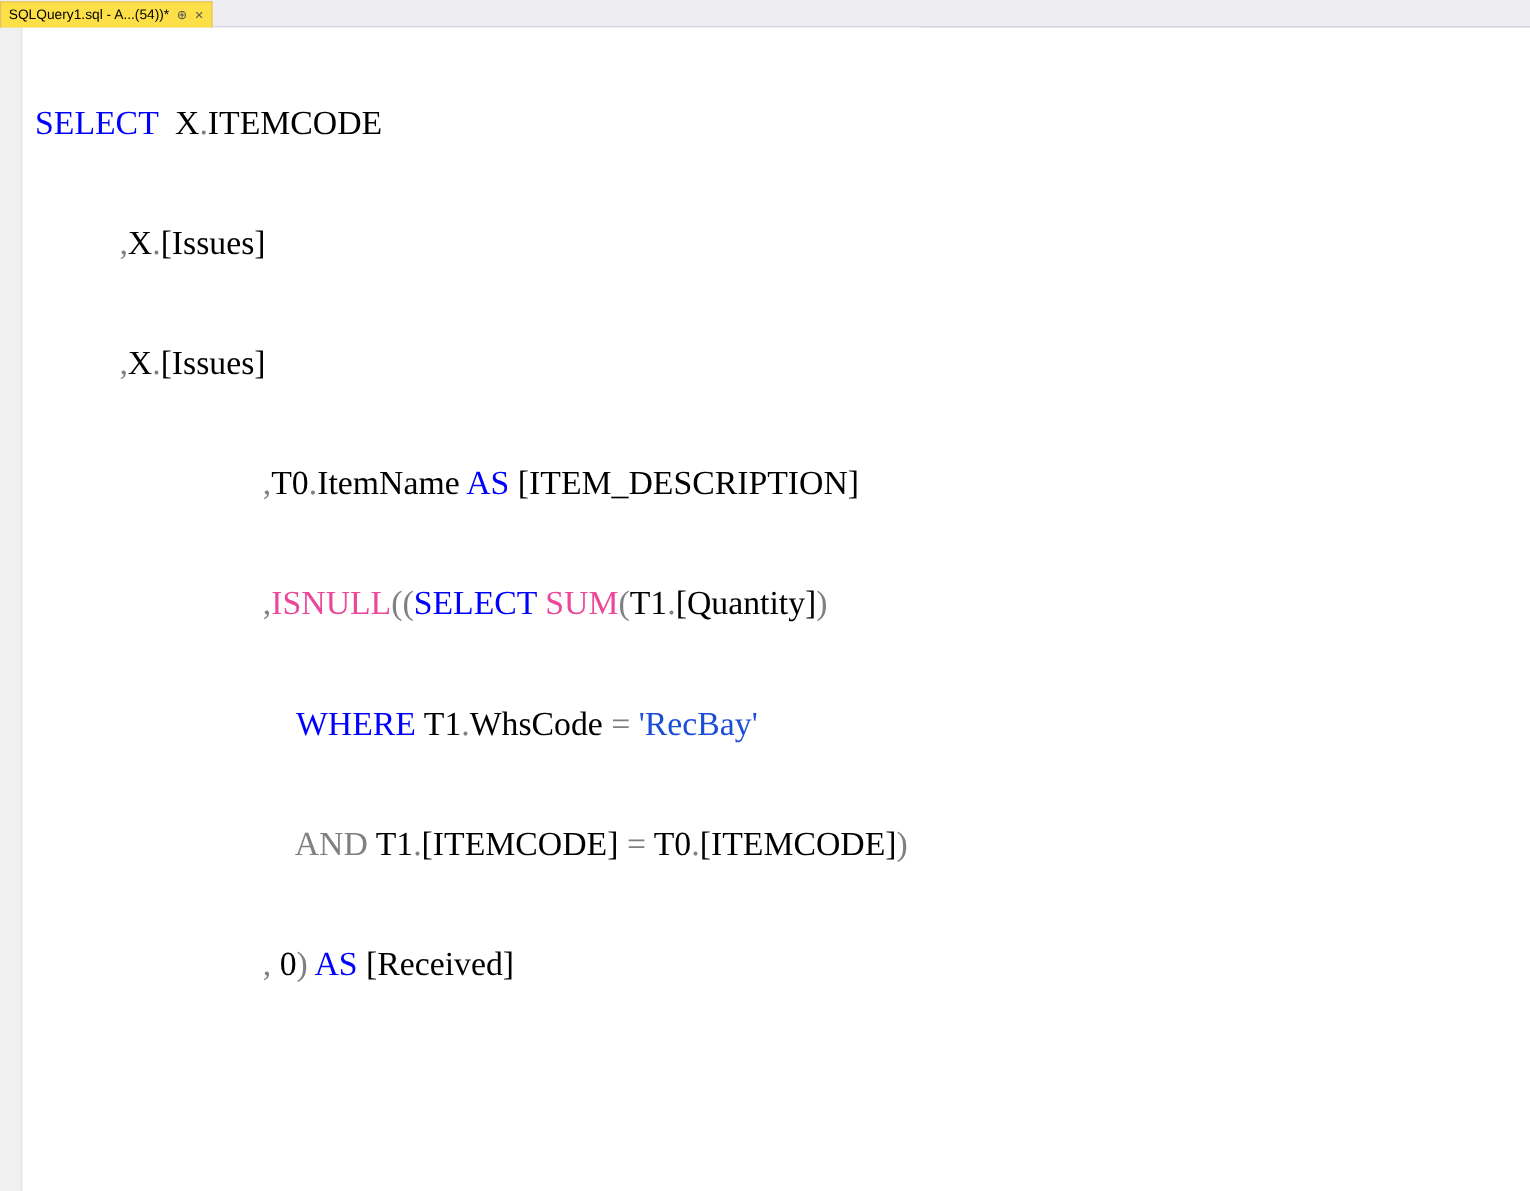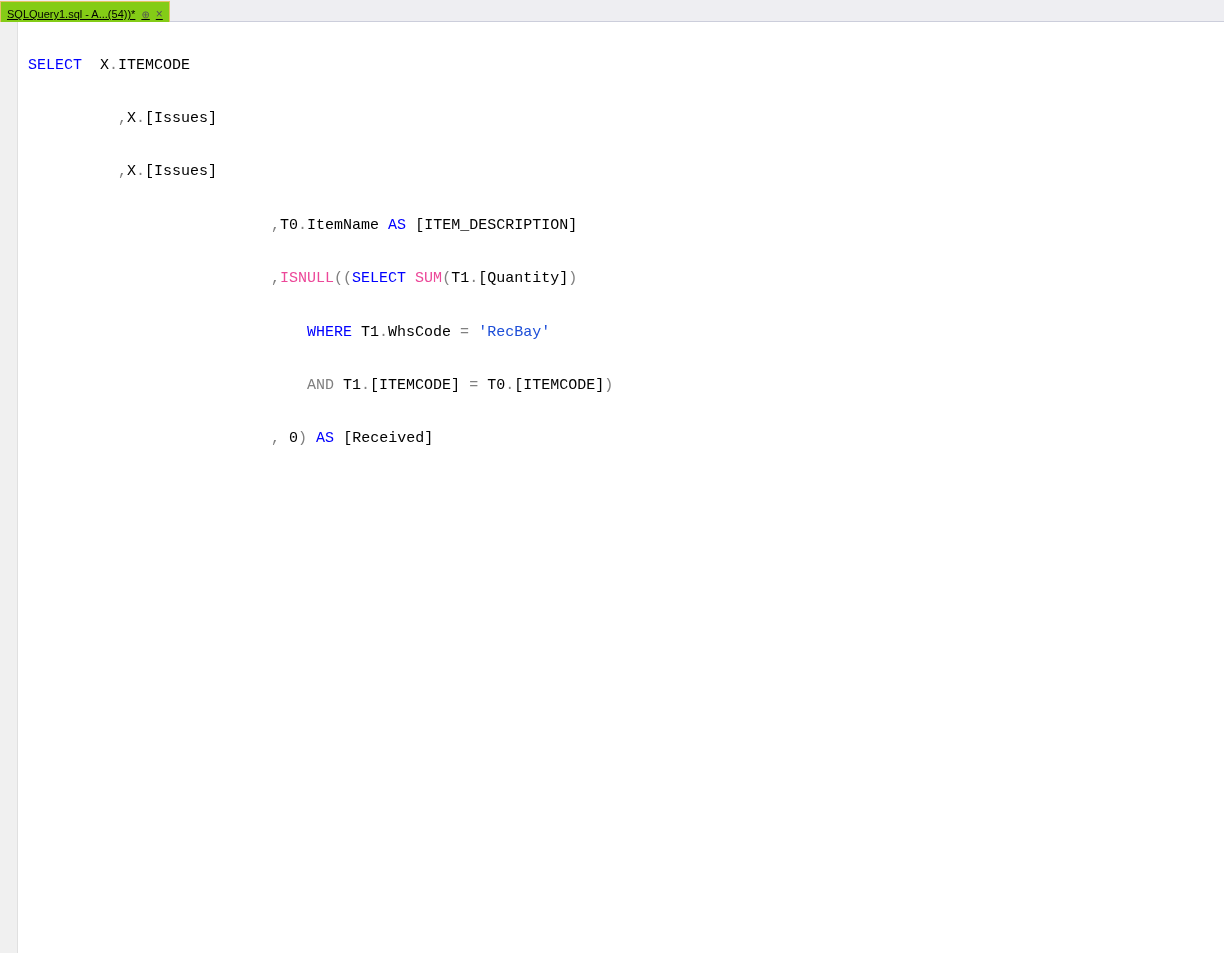--- a/index.html
+++ b/index.html
@@ -11,33 +11,32 @@
     overflow: hidden;
   }
   .tab-bar {
     background: #eeeef2;
     height: 22px;
     display: flex;
     align-items: stretch;
     border-bottom: 1px solid #cccedb;
   }
   .tab {
-    background: #84cc16;
+    background: #fde047;
     border: 1px solid #e5c365;
     border-bottom: none;
     padding: 2px 6px;
     font-family: 'Segoe UI', Tahoma, sans-serif;
     font-size: 11px;
     color: #000000;
     display: flex;
-    align-items: flex-end;
+    align-items: center;
     gap: 6px;
     position: relative;
     top: 1px;
-    text-decoration: underline;
   }
   .tab .pin-icon {
     font-size: 10px;
     color: #555;
     cursor: pointer;
   }
   .tab .close-icon {
     font-size: 12px;
     color: #555;
     cursor: pointer;
@@ -49,25 +48,26 @@
     height: calc(100% - 22px);
   }
   .gutter {
     width: 18px;
     background: #f0f0f0;
     border-right: 1px solid #e0e0e0;
   }
   .code-area {
     background: #ffffff;
     padding: 4px 10px;
-    font-size: 15px;
+    font-size: 27px;
     line-height: 1.78;
     white-space: pre;
     color: #000000;
     font-weight: 500;
+    font-family: Liberation Serif, serif;
   }
   .kw { color: #0000ff; }
   .fn { color: #ec4899; }
   .op { color: #808080; }
   .str { color: #1d4ed8; }
   .gray { color: #808080; margin-top: 36px; }
 </style>
 </head>
 <body>
 

